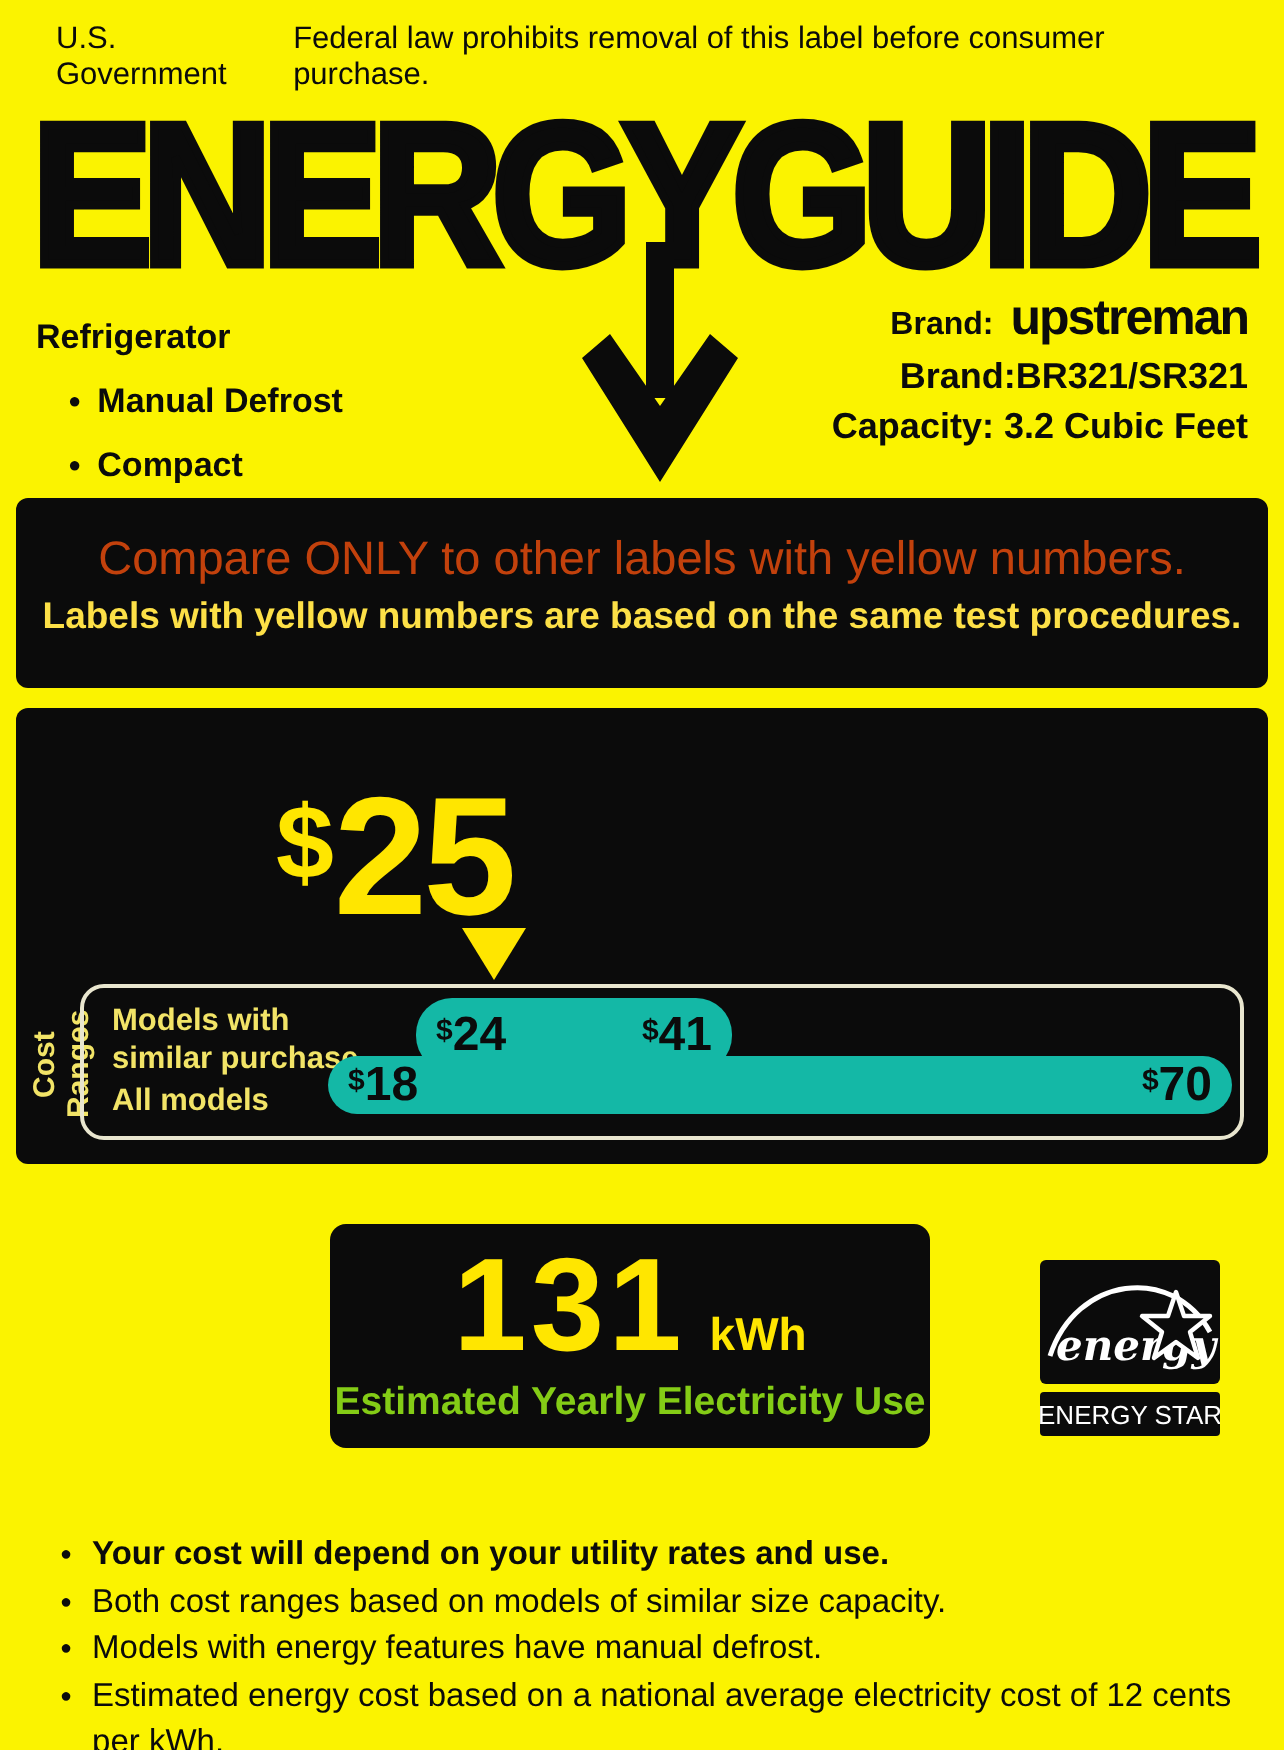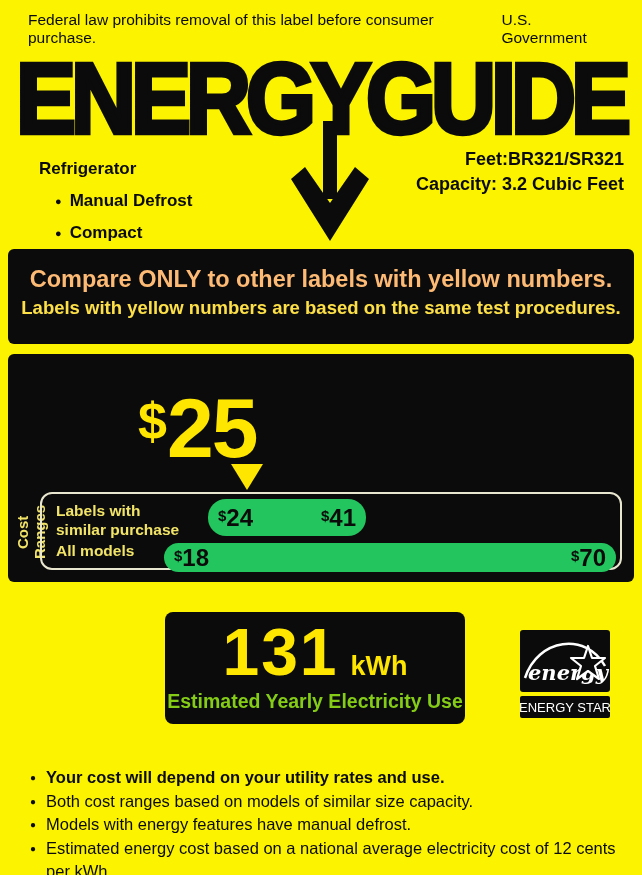--- a/index.html
+++ b/index.html
@@ -26,35 +26,35 @@
     font-size:90px;
     letter-spacing:-5px;
     line-height:0.98;
     white-space:nowrap;
     -webkit-text-stroke:4px #0b0b0b;
     transform:scaleY(1.12);
     transform-origin:top center;
   }
   
   .info { position:relative; height:112px; }
-  .prod { position:absolute; left:18px; top:22px; font-weight:bold; font-size:17px;margin-left:21px; }
+  .prod { position:absolute; left:18px; top:22px; font-weight:bold; font-size:17px; }
   .prod .feat { display:flex; align-items:center; margin-top:12px; margin-left:16px; }
   .prod .feat .dot { font-size:11px; margin-right:8px; }
   .brandblk { position:absolute; right:18px; top:8px; text-align:right; font-weight:bold; }
   .brandline { font-size:16px; }
   .brandname { font-size:25px; letter-spacing:-1px; margin-left:4px; }
   .modelline, .capline { font-size:18px; margin-top:4px; }
   .bigarrow { position:absolute; left:285px; top:-16px; }
   
   .cmp {
     margin:0 8px; height:95px;
     background:#0b0b0b; border-radius:6px;
     text-align:center; padding-top:17px;
   }
-  .cmp .l1 { color:#fdba74; font-weight:bold; font-size:23.5px; }
+  .cmp .l1 { color:#c2410c; font-weight:normal; font-size:23.5px; }
   .cmp .l2 { color:#fde047; font-weight:bold; font-size:18.5px; margin-top:4px; }
   
   .main {
     margin:10px 8px 0 8px; height:228px;
     background:#0b0b0b; border-radius:6px;
     position:relative;
   }
   .main .ctitle {
     position:absolute; top:13px; left:0; width:510px;
     text-align:center; color:#f2e467; font-weight:bold; font-size:24px;
@@ -77,50 +77,50 @@
     text-align:center;
   }
   .rbox {
     position:absolute; left:32px; top:0; width:582px; height:78px;
     border:2px solid #e9e6cf; border-radius:12px;
   }
   .rlabel { position:absolute; left:14px; color:#f2e467; font-weight:bold; font-size:15.5px; line-height:19px; }
   .rl1 { top:7px; }
   .rl2 { top:47px; }
   .bar {
-    position:absolute; background:#22c55e; border-radius:18px;
+    position:absolute; background:#14b8a6; border-radius:18px;
     display:flex; justify-content:space-between; align-items:center;
     padding:0 10px; color:#0b0b0b; font-weight:bold; font-size:24px;
   }
   .bar .cur { font-size:15px; vertical-align:5px; }
   .bar1 { left:166px; top:5px; width:158px; height:37px; }
-  .bar2 { left:122px; top:49px; width:452px; height:29px; }
+  .bar2 { left:122px; top:34px; width:452px; height:29px; }
   
   .kwhsec { position:relative; height:128px; margin-top:30px; }
   .kwhbox {
     position:absolute; left:165px; top:0; width:300px; height:112px;
     background:#0b0b0b; border-radius:8px; text-align:center; padding-top:2px;
   }
   .kwhval { color:#ffe600; font-weight:bold; }
   .kwhval .num { font-size:66px; letter-spacing:2px; }
-  .kwhval .unit { font-size:27px; margin-left:12px; }
+  .kwhval .unit { font-size:23px; margin-left:12px; }
   .kwhcap { color:#84cc16; font-weight:bold; font-size:19.5px; margin-top:0px; }
   .estar { position:absolute; left:520px; top:18px; }
   
   .notes { margin:26px 0 0 30px; }
   .note { display:flex; font-size:16.5px; line-height:23.5px; }
   .note .dot { font-size:10px; margin-right:10px; line-height:23.5px; }
   .note.bold { font-weight:bold; }
 </style>
 </head>
 <body>
 
 <div class="hdr">
+  <span>U.S. Government</span>
   <span>Federal law prohibits removal of this label before consumer purchase.</span>
-  <span>U.S. Government</span>
 </div>
 
 <div class="title">ENERGYGUIDE</div>
 
 <div class="info">
   <div class="prod">
     <div>Refrigerator</div>
     <div class="feat">
       <span class="dot">●</span>
       <span>Manual Defrost</span>
@@ -130,41 +130,45 @@
       <span>Compact</span>
     </div>
   </div>
 
   <svg class="bigarrow" width="90" height="122" viewBox="0 0 90 122">
     <rect x="38" y="0" width="14" height="78" fill="#0b0b0b"></rect>
     <polygon points="6,58 45,120 84,58 70,46 45,82 20,46" fill="#0b0b0b"></polygon>
   </svg>
 
   <div class="brandblk">
-    <div class="modelline">Feet:BR321/SR321</div>
+    <div class="brandline">
+      <span>Brand:</span>
+      <span class="brandname">upstreman</span>
+    </div>
+    <div class="modelline">Brand:BR321/SR321</div>
     <div class="capline">Capacity: 3.2 Cubic Feet</div>
   </div>
 </div>
 
 <div class="cmp">
   <div class="l1">Compare ONLY to other labels with yellow numbers.</div>
   <div class="l2">Labels with yellow numbers are based on the same test procedures.</div>
 </div>
 
 <div class="main">
   <div class="price">
     <span class="cur">$</span><span class="amt">25</span>
   </div>
   <div class="ptr"></div>
 
   <div class="ranges">
     <div class="vlabel">Cost Ranges</div>
     <div class="rbox">
       <div class="rlabel rl1">
-        <div>Labels with</div>
+        <div>Models with</div>
         <div>similar purchase</div>
       </div>
       <div class="bar bar1">
         <span><span class="cur">$</span><span>24</span></span>
         <span><span class="cur">$</span><span>41</span></span>
       </div>
       <div class="rlabel rl2">
         <div>All models</div>
       </div>
       <div class="bar bar2">

